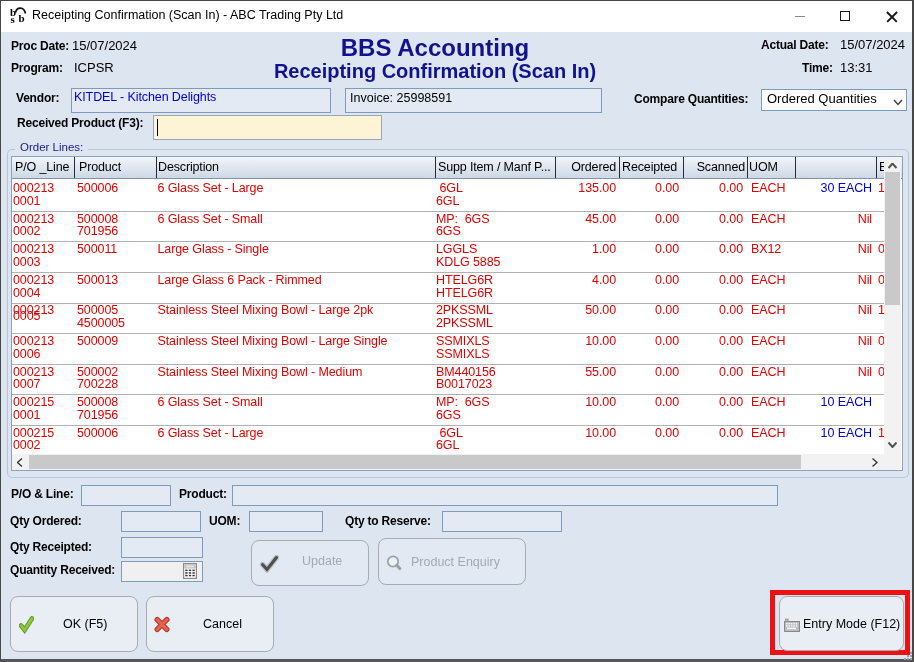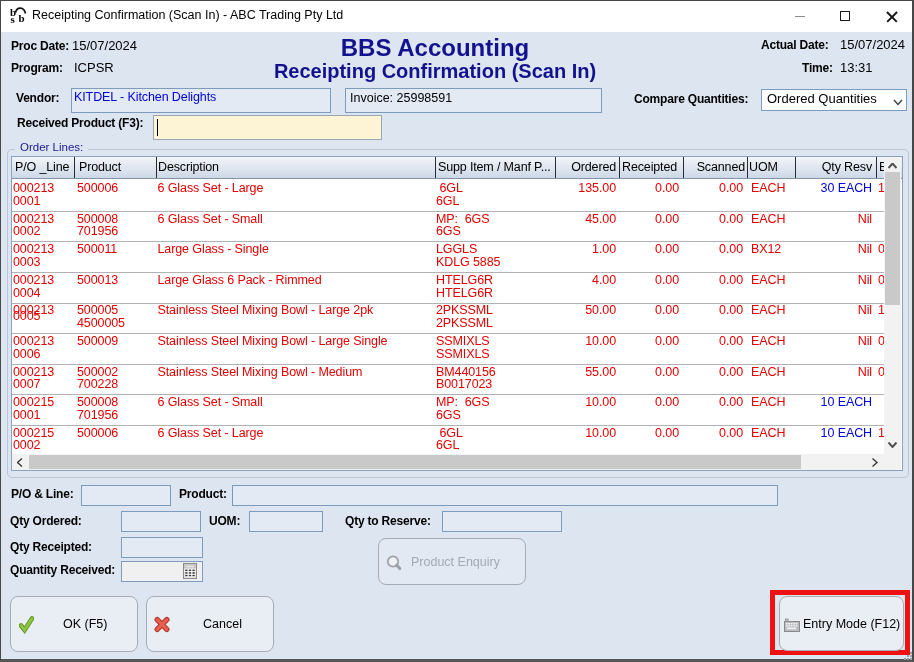--- a/index.html
+++ b/index.html
@@ -99,21 +99,20 @@
     <div class="hsep" style="left:783px"></div>
     <div class="hsep" style="left:864px"></div>
     <div class="hlab" style="left:3px">P/O _Line</div>
     <div class="hlab" style="left:67px">Product</div>
     <div class="hlab" style="left:146px">Description</div>
     <div class="hlab" style="left:426px">Supp Item / Manf P...</div>
     <div class="hlab" style="left:0;width:604px;text-align:right">Ordered</div>
     <div class="hlab" style="left:0;width:733px;text-align:right">Scanned</div>
     <div class="hlab" style="left:0;width:665px;text-align:right">Receipted</div>
     <div class="hlab" style="left:737px">UOM</div>
-    <div class="hlab" style="left:0;width:860px;text-align:right">Qty Resv</div>
     <div class="hlab" style="left:867px">B</div>
     </div>
     <div id="gbody">
     <div class="row-line" style="top:53.7px"></div>
     <div class="cell red" style="left:1px;top:23.9px">000213</div>
     <div class="cell red" style="left:1px;top:36.7px">0001</div>
     <div class="cell red" style="left:65px;top:23.9px">500006</div>
     <div class="cell red" style="left:145.5px;top:23.9px">6 Glass Set - Large</div>
     <div class="cell red" style="left:427.5px;top:23.9px">6GL</div>
     <div class="cell red" style="left:424px;top:36.7px">6GL</div>
@@ -276,20 +275,27 @@
         <rect x="9.4" y="6.6" width="2.4" height="1.5"></rect>
         <rect x="2.2" y="9.2" width="2.4" height="1.5"></rect>
         <rect x="5.8" y="9.2" width="2.4" height="1.5"></rect>
         <rect x="9.4" y="9.2" width="2.4" height="1.5"></rect>
         <rect x="2.2" y="11.8" width="2.4" height="1.5"></rect>
         <rect x="5.8" y="11.8" width="2.4" height="1.5"></rect>
         <rect x="9.4" y="11.8" width="2.4" height="1.5"></rect>
       </g>
     </svg>
 
+  <div class="btn disabled" style="left:250px;top:539px;width:118px;height:46px">
+    <svg class="abs" style="left:8px;top:14px" width="19" height="18" viewBox="0 0 19 18">
+        <path d="M2.5 9.5 L7 14.5 L16.5 2.5" fill="none" stroke="#b9bfc6" stroke-width="5.4" stroke-linecap="round"></path>
+        <path d="M2.5 9.5 L7 14.5 L16.5 2.5" fill="none" stroke="#4f4f4f" stroke-width="3" stroke-linecap="round"></path>
+      </svg>
+    <div class="lbl" style="left:50px;top:13px">Update</div>
+  </div>
   <div class="btn disabled" style="left:377px;top:537px;width:148px;height:47px">
     <svg class="abs" style="left:7px;top:16px" width="18" height="18" viewBox="0 0 18 18">
         <circle cx="7" cy="6.5" r="5.2" fill="#eef1f4" stroke="#9aa0a6" stroke-width="1.7"></circle>
         <path d="M10.8 10.2 L13.8 13.6" stroke="#9aa0a6" stroke-width="3" stroke-linecap="round"></path>
       </svg>
     <div class="lbl" style="left:32px;top:16px">Product Enquiry</div>
   </div>
 
   <div class="btn" style="left:9px;top:595px;width:128px;height:56px">
     <svg class="abs" style="left:8px;top:19px" width="15" height="18" viewBox="0 0 15 18">

